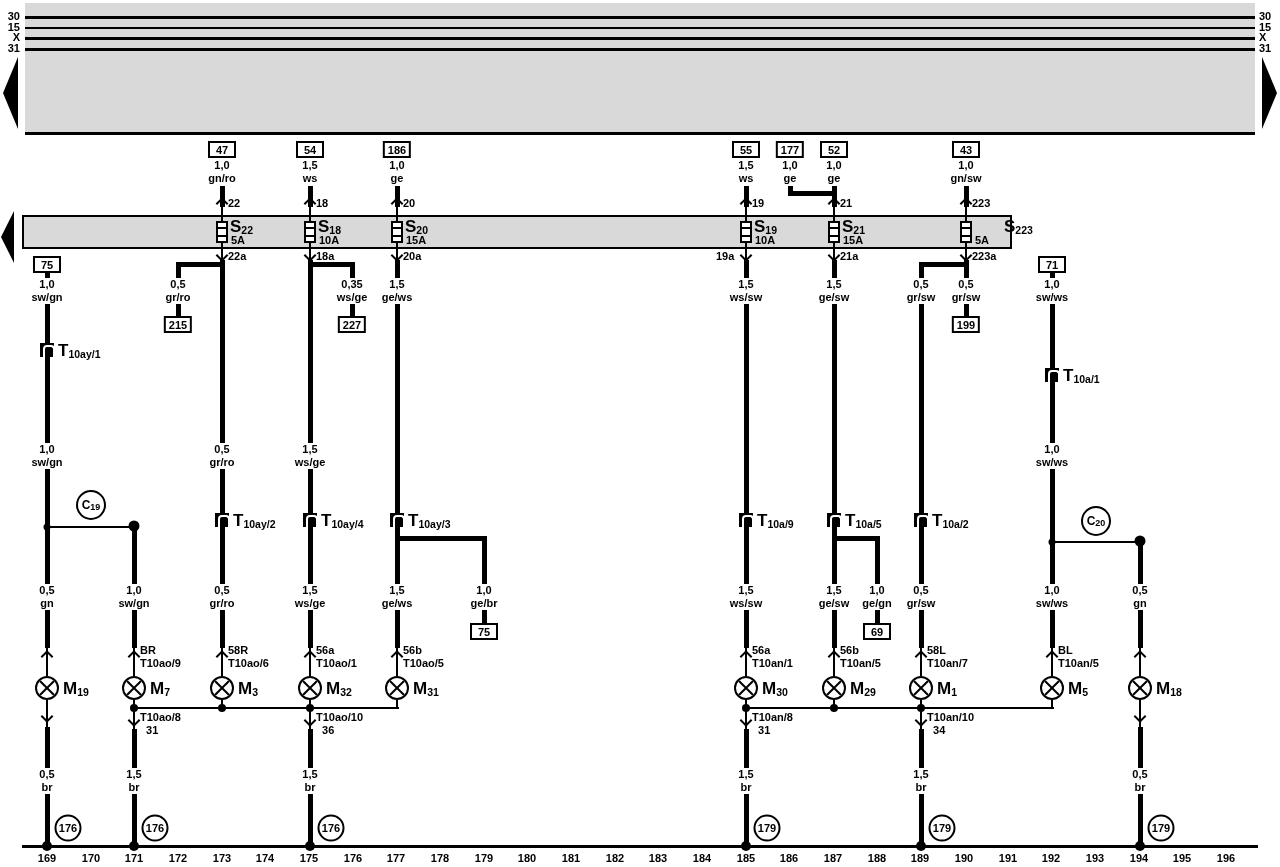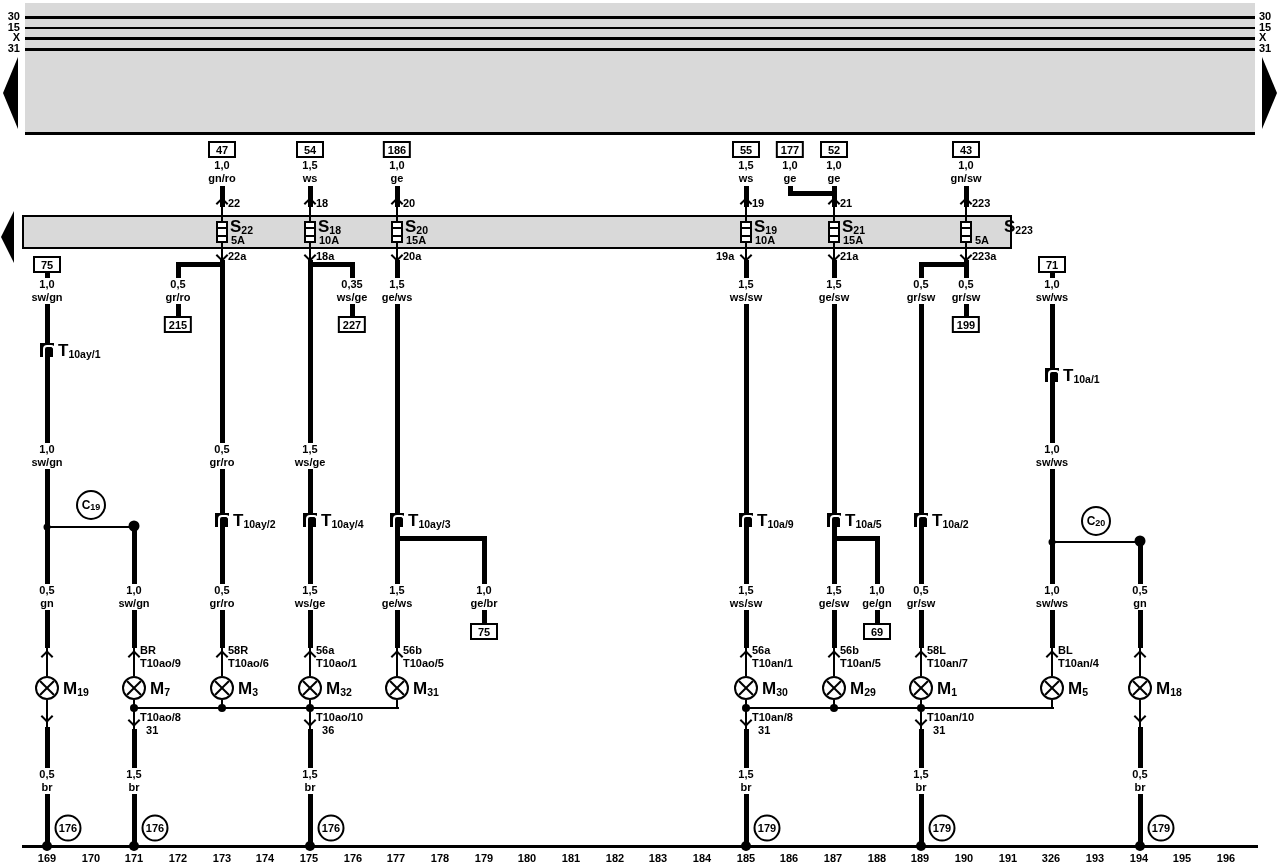--- a/index.html
+++ b/index.html
@@ -281,21 +281,21 @@
 T10ao/1</div>
   <div class="tg" style="left:403px;top:644px">56b
 T10ao/5</div>
   <div class="tg" style="left:752px;top:644px">56a
 T10an/1</div>
   <div class="tg" style="left:840px;top:644px">56b
 T10an/5</div>
   <div class="tg" style="left:927px;top:644px">58L
 T10an/7</div>
   <div class="tg" style="left:1058px;top:644px">BL
-T10an/4</div>
+T10an/5</div>
 
   <div class="w" style="left:46px;top:648px;width:2px;height:28px"></div>
   <div class="ch up" style="left:47px;top:652px"></div>
   <div class="bl" style="left:47px;top:688px"></div>
   <div class="bn" style="left:63px;top:680px"><span>M</span><span class="s">19</span></div>
 
   <div class="w" style="left:133px;top:648px;width:2px;height:28px"></div>
   <div class="ch up" style="left:134px;top:652px"></div>
   <div class="bl" style="left:134px;top:688px"></div>
   <div class="bn" style="left:150px;top:680px"><span>M</span><span class="s">7</span></div>
@@ -370,21 +370,21 @@
   <div class="ch dn" style="left:310px;top:716px"></div>
   <div class="tg" style="left:316px;top:711px">T10ao/10
   36</div>
   <div class="w" style="left:745px;top:709px;width:2px;height:20px"></div>
   <div class="ch dn" style="left:746px;top:716px"></div>
   <div class="tg" style="left:752px;top:711px">T10an/8
   31</div>
   <div class="w" style="left:920px;top:709px;width:2px;height:20px"></div>
   <div class="ch dn" style="left:921px;top:716px"></div>
   <div class="tg" style="left:927px;top:711px">T10an/10
-  31</div>
+  34</div>
 
   <div class="w" style="left:44.5px;top:727px;width:5px;height:120px"></div>
   <div class="w" style="left:131.5px;top:729px;width:5px;height:118px"></div>
   <div class="w" style="left:307.5px;top:729px;width:5px;height:118px"></div>
   <div class="w" style="left:743.5px;top:729px;width:5px;height:118px"></div>
   <div class="w" style="left:918.5px;top:729px;width:5px;height:118px"></div>
   <div class="w" style="left:1137.5px;top:727px;width:5px;height:120px"></div>
 
   <div class="lb" style="left:47px;top:768px">0,5
 br</div>
@@ -431,19 +431,19 @@
   <div class="sc" style="left:615px;top:853px">182</div>
   <div class="sc" style="left:658px;top:853px">183</div>
   <div class="sc" style="left:702px;top:853px">184</div>
   <div class="sc" style="left:746px;top:853px">185</div>
   <div class="sc" style="left:789px;top:853px">186</div>
   <div class="sc" style="left:833px;top:853px">187</div>
   <div class="sc" style="left:877px;top:853px">188</div>
   <div class="sc" style="left:920px;top:853px">189</div>
   <div class="sc" style="left:964px;top:853px">190</div>
   <div class="sc" style="left:1008px;top:853px">191</div>
-  <div class="sc" style="left:1051px;top:853px">326</div>
+  <div class="sc" style="left:1051px;top:853px">192</div>
   <div class="sc" style="left:1095px;top:853px">193</div>
   <div class="sc" style="left:1139px;top:853px">194</div>
   <div class="sc" style="left:1182px;top:853px">195</div>
   <div class="sc" style="left:1226px;top:853px">196</div>
 
 </div>
 
 </body></html>

